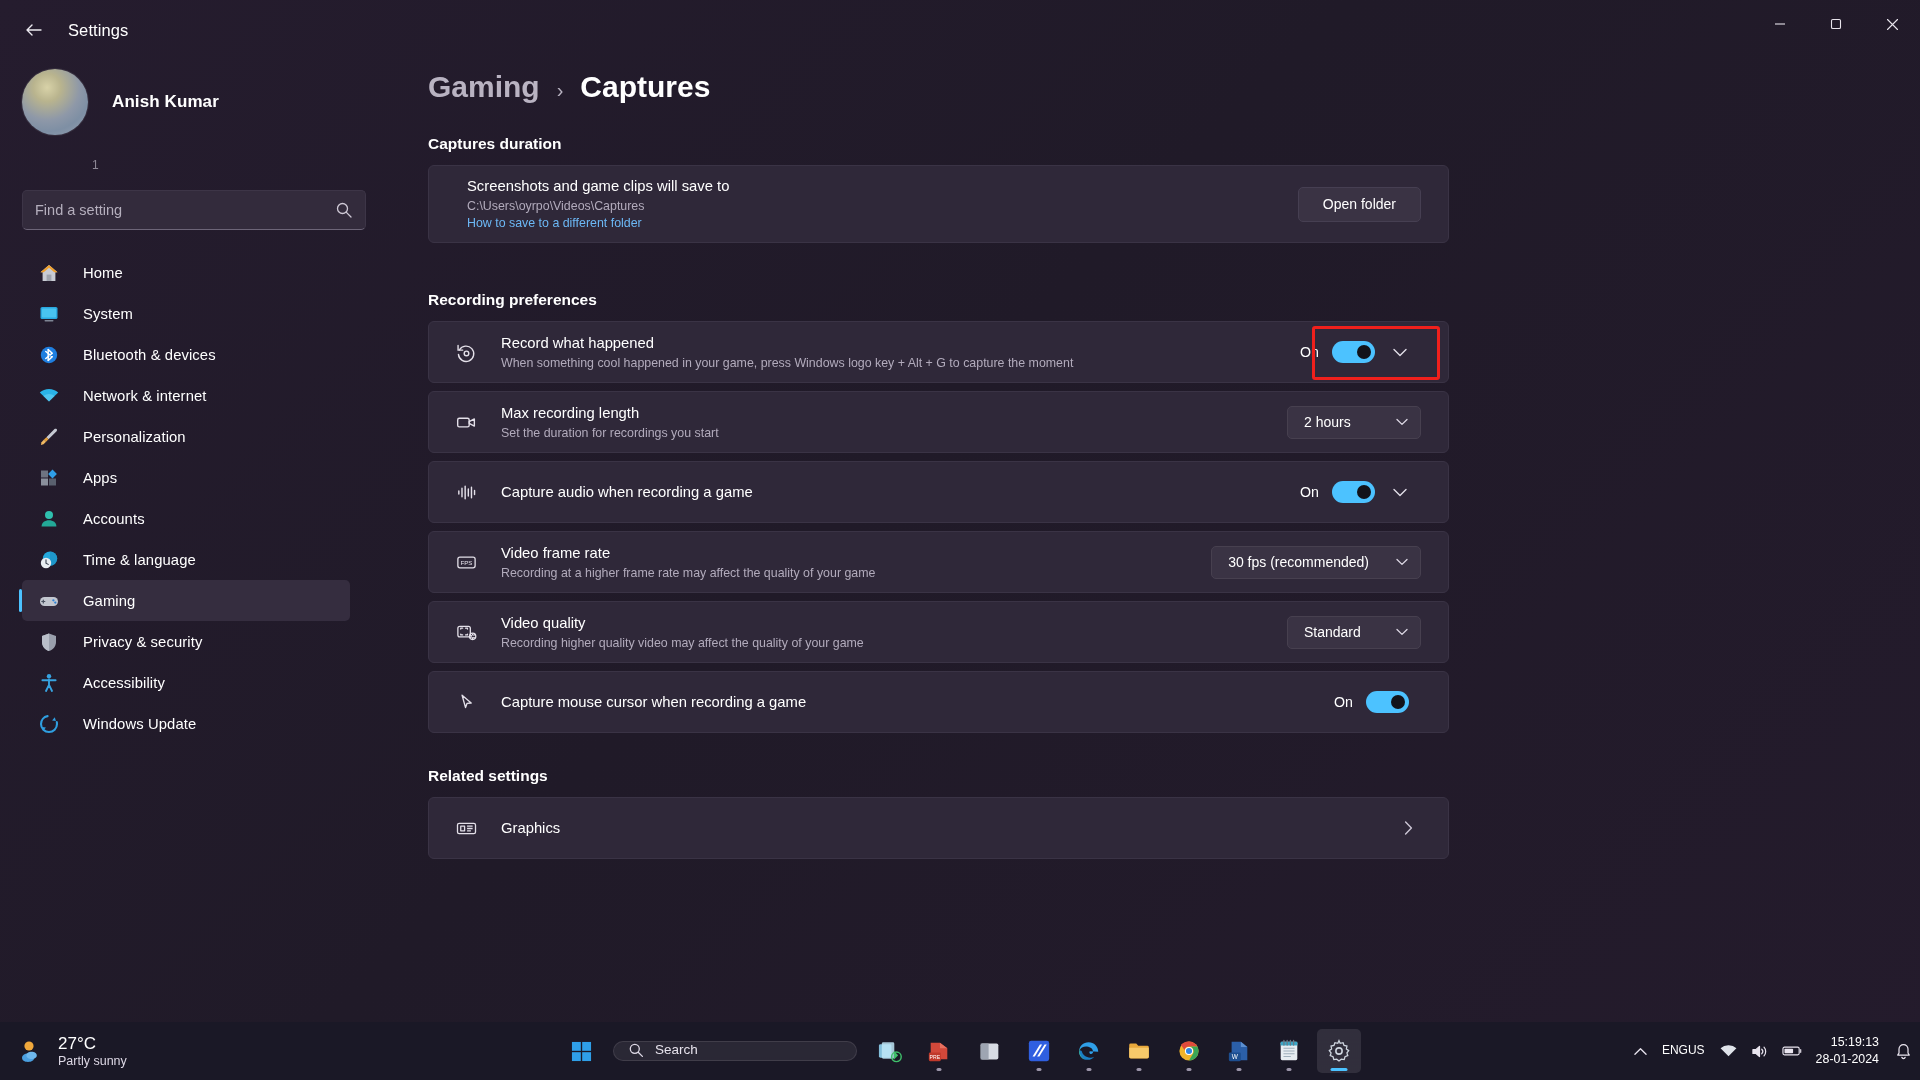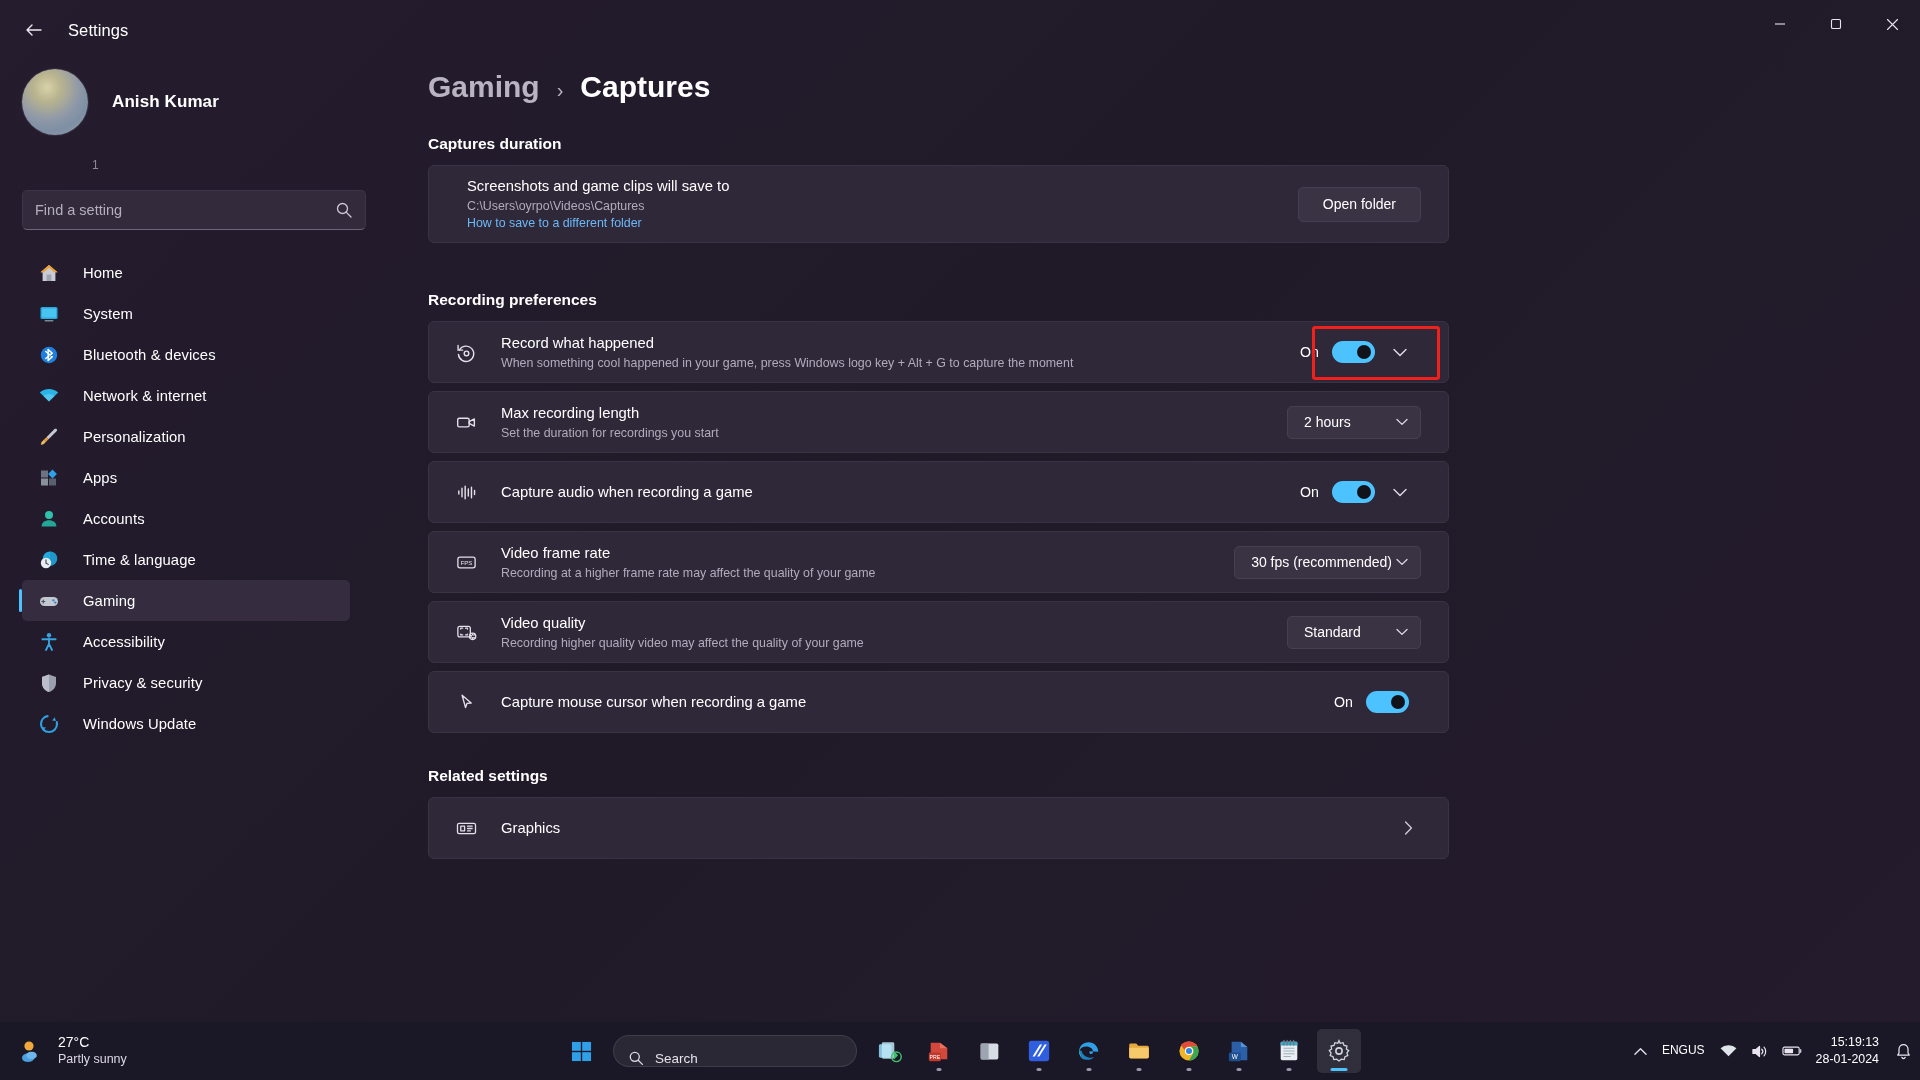--- a/index.html
+++ b/index.html
@@ -187,21 +187,21 @@
   .chev svg { width: 14px; height: 9px; }
 
   .dropdown {
     height: 33px; min-width: 134px;
     padding: 0 12px 0 16px;
     background: #3a3344;
     border: 1px solid #47404f;
     border-radius: 5px;
     display: flex; align-items: center; justify-content: space-between;
     color: #ffffff; font-size: 14px;
-    gap: 4px;
+    gap: 27px;
   }
   .dropdown .dd-chev { width: 12px; height: 8px; color: #ddd8e4; flex: 0 0 auto; }
 
   .highlight-box {
     position: absolute;
     border: 3px solid #f0201c;
     border-radius: 3px;
     pointer-events: none;
   }
 
@@ -211,44 +211,44 @@
   .taskbar {
     position: absolute; left: 0; bottom: 0;
     width: 1920px; height: 58px;
     background: rgba(26,24,38,0.92);
     backdrop-filter: blur(12px);
     display: flex; align-items: center;
   }
   .weather { display: flex; align-items: center; margin-left: 18px; }
   .weather-ic { width: 30px; height: 30px; margin-right: 10px; flex: 0 0 auto; }
   .weather-txt { line-height: 1.25; }
-  .weather-temp { font-size: 14px; color: #ffffff; }
+  .weather-temp { font-size: 17px; color: #ffffff; }
   .weather-desc { font-size: 12.5px; color: #ded9e6; }
 
   .tb-center {
     position: absolute; left: 50%; transform: translateX(-50%);
     display: flex; align-items: center; gap: 6px;
   }
   .tb-icon {
     width: 44px; height: 44px; border-radius: 5px;
     display: flex; align-items: center; justify-content: center;
     position: relative;
   }
   .tb-icon.active { background: rgba(255,255,255,0.10); }
   .tb-dot {
     position: absolute; bottom: 2px; left: 50%; transform: translateX(-50%);
     width: 5px; height: 3px; border-radius: 2px; background: #9a94a8;
   }
   .tb-dot.wide { width: 17px; background: #4cc2ff; }
 
   .searchpill {
-    width: 244px; height: 32px; border-radius: 18px;
+    width: 244px; height: 20px; border-radius: 18px;
     background: rgba(255,255,255,0.07);
     border: 1px solid rgba(255,255,255,0.10);
-    display: flex; align-items: flex-end; padding: 0 14px;
+    display: flex; align-items: flex-start; padding: 0 14px;
     margin: 0 4px;
   }
   .searchpill .sp-ic { width: 16px; height: 16px; color: #ded9e6; margin-right: 11px; }
   .searchpill .sp-txt { font-size: 13.5px; color: #e6e2ec; }
 
   .tray {
     position: absolute; right: 0; top: 0; height: 58px;
     display: flex; align-items: center; padding-right: 2px;
   }
   .tray-btn {
@@ -407,35 +407,35 @@
               <circle cx="15.4" cy="10.3" r="1.15" fill="#2f83d6"></circle>
               <circle cx="17.3" cy="12.6" r="1.15" fill="#2f83d6"></circle>
             </svg>
         </span>
         <span class="nav-label">Gaming</span>
       </div>
 
       <div class="navitem">
         <span class="nav-ico">
           <svg viewBox="0 0 22 22">
+              <path d="M11 2.4l7 2.6v6c0 4.3-3 8-7 9-4-1-7-4.7-7-9v-6z" fill="#9aa0ad"></path>
+              <path d="M11 2.4v17.6c-4-1-7-4.7-7-9v-6z" fill="#b9bec9"></path>
+            </svg>
+        </span>
+        <span class="nav-label">Privacy &amp; security</span>
+      </div>
+
+      <div class="navitem">
+        <span class="nav-ico">
+          <svg viewBox="0 0 22 22">
               <circle cx="11" cy="4.2" r="2.2" fill="#37a3e0"></circle>
               <path d="M4.4 8.2h13.2M11 7.4v5.4M11 12.8l-3 6.2M11 12.8l3 6.2" stroke="#37a3e0" stroke-width="1.9" stroke-linecap="round" fill="none"></path>
             </svg>
         </span>
         <span class="nav-label">Accessibility</span>
-      </div>
-
-      <div class="navitem">
-        <span class="nav-ico">
-          <svg viewBox="0 0 22 22">
-              <path d="M11 2.4l7 2.6v6c0 4.3-3 8-7 9-4-1-7-4.7-7-9v-6z" fill="#9aa0ad"></path>
-              <path d="M11 2.4v17.6c-4-1-7-4.7-7-9v-6z" fill="#b9bec9"></path>
-            </svg>
-        </span>
-        <span class="nav-label">Privacy &amp; security</span>
       </div>
 
       <div class="navitem">
         <span class="nav-ico">
           <svg viewBox="0 0 22 22">
               <circle cx="11" cy="11" r="8" fill="none" stroke="#2f9fe0" stroke-width="2.1" stroke-dasharray="36 12" stroke-linecap="round"></circle>
               <path d="M16.8 4.2l1.1 3.8-3.8-.4z" fill="#2f9fe0"></path>
               <path d="M5.2 17.8l-1.1-3.8 3.8.4z" fill="#2f9fe0"></path>
             </svg>
         </span>

